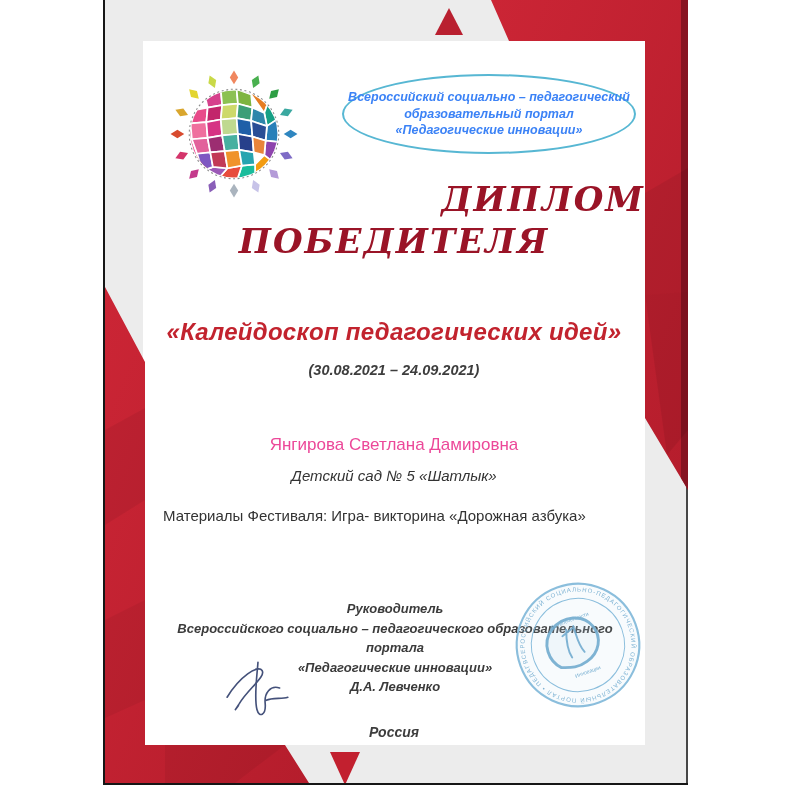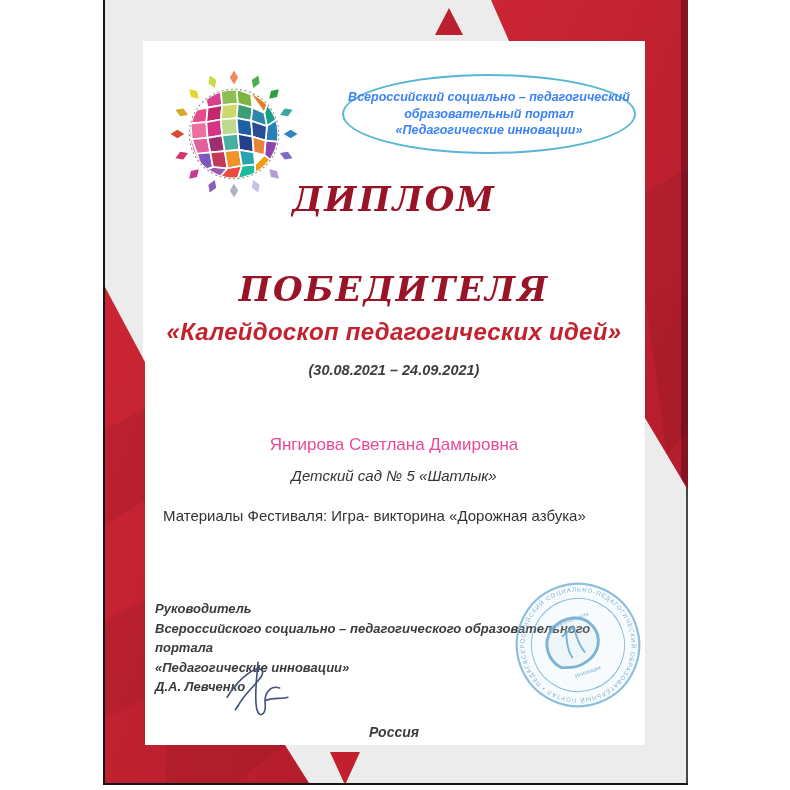--- a/index.html
+++ b/index.html
@@ -13,29 +13,29 @@
 
   .logo{position:absolute;left:12px;top:14px;width:158px;height:158px;}
   .badge{position:absolute;left:199px;top:33px;width:294px;height:80px;box-sizing:border-box;
          border:2px solid #57b7d3;border-radius:50%;display:flex;flex-direction:column;
          align-items:center;justify-content:center;text-align:center;
          font-style:italic;font-weight:600;font-size:12.5px;line-height:1.32;color:#3b82f6;}
 
   .cline{position:absolute;left:0;width:100%;text-align:center;color:#3d3d3d;}
   .title{font-family:"DejaVu Serif","Liberation Serif",serif;font-style:italic;font-weight:bold;
          font-size:34px;letter-spacing:2px;color:#9a1427;}
-  .t1{top:138px;} .t2{top:180px;margin-top:48px;}
+  .t1{top:138px;text-align:right;} .t2{top:180px;}
   .festival{top:254px;font-style:italic;font-weight:500;font-size:15px;}
   .kaleido{top:277px;font-style:italic;font-weight:bold;font-size:24px;color:#c2232e;letter-spacing:.3px;}
   .dates{top:321px;font-style:italic;font-weight:600;font-size:14.5px;}
   .role{top:356px;font-style:italic;font-weight:500;font-size:17px;color:#333;}
   .rname{top:394px;font-size:17px;color:#ec4899;}
   .org{top:426px;font-size:15px;font-weight:500;color:#333;font-style:italic;}
   .materials{top:466px;left:20px;width:470px;text-align:left;font-size:15px;font-weight:500;color:#333;}
-  .sigblock{position:absolute;left:12px;top:558px;width:480px;text-align:left;
+  .sigblock{position:absolute;left:12px;top:558px;width:480px;text-align:center;
             font-style:italic;font-weight:600;font-size:13px;line-height:1.5;color:#3b3b3b;}
   .signature{position:absolute;left:80px;top:616px;width:72px;height:64px;}
   .stamp{position:absolute;left:367px;top:536px;width:136px;height:136px;opacity:.92;}
   .country{top:683px;font-style:italic;font-weight:600;font-size:14px;}
 </style>
 </head>
 <body>
 
 <div class="stage">
   <div class="page">

